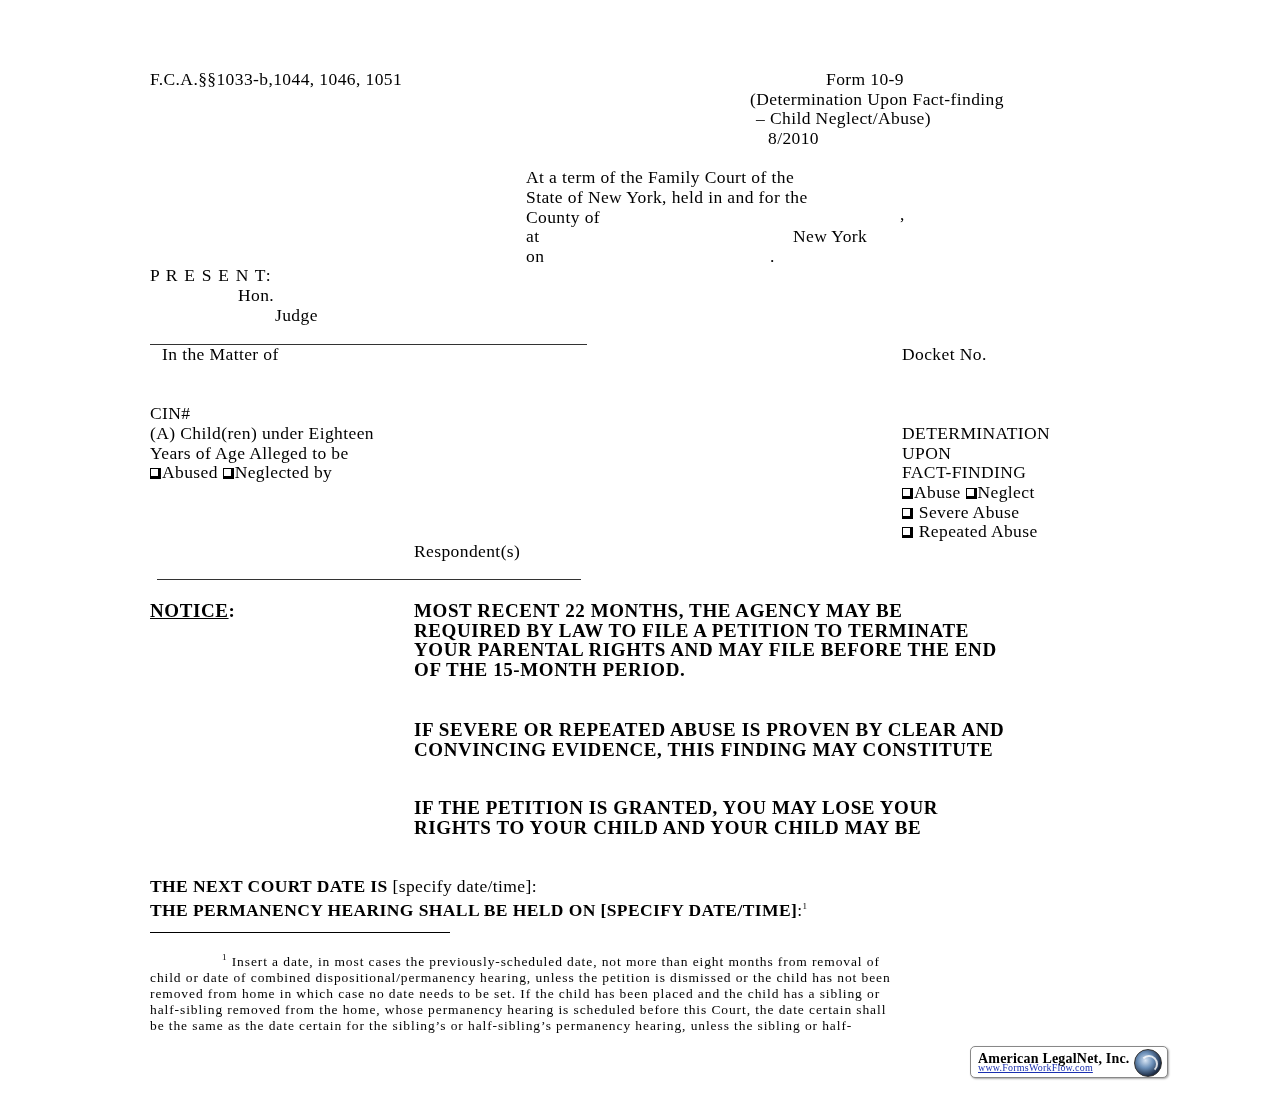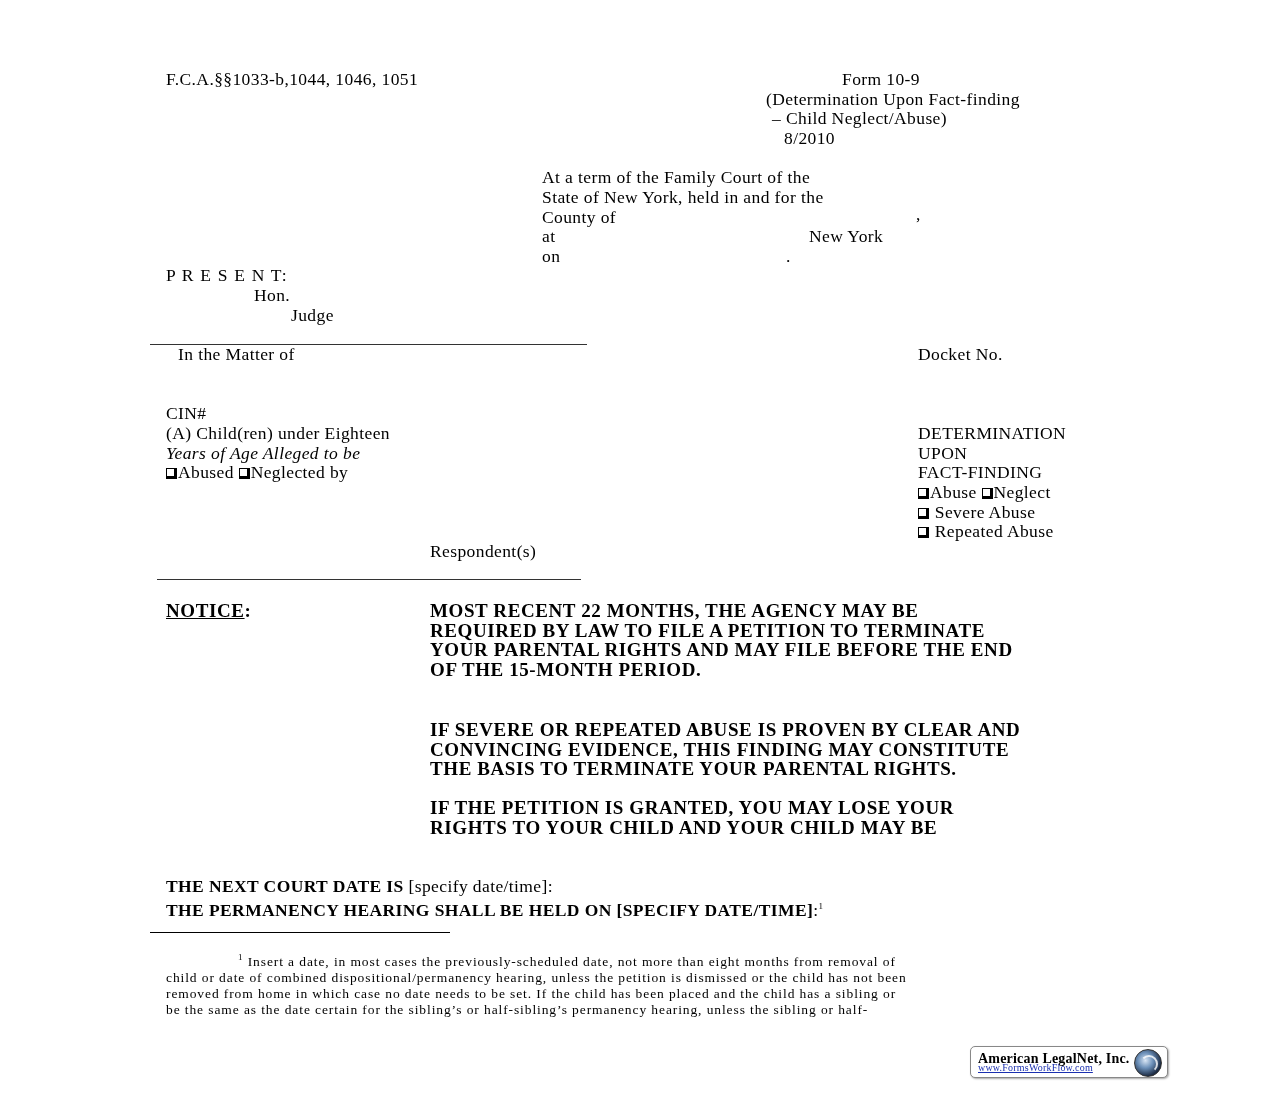--- a/index.html
+++ b/index.html
@@ -1,21 +1,21 @@
 <!DOCTYPE html>
 <html><head>
   <meta charset="utf-8">
   <style>
     html, body { margin: 0; padding: 0; background: #ffffff; }
     body {
       width: 1275px; height: 1100px; position: relative; overflow: hidden;
       font-family: "Liberation Serif", "DejaVu Serif", serif;
       color: #000;
     }
-    .abs { position: absolute; white-space: nowrap; margin-left: 16px; }
+    .abs { position: absolute; white-space: nowrap; }
     .t { font-size: 17.5px; line-height: 19.7px; letter-spacing: 0.4px; }
     .b { font-weight: bold; }
     .notice { font-size: 19px; line-height: 19.7px; font-weight: bold; letter-spacing: 0.6px; }
     .rule { position: absolute; border-top: 1px solid #333; height: 0; }
     .fn { font-size: 13.5px; line-height: 16.2px; letter-spacing: 0.9px; }
     .box { display: inline-block; width: 11px; height: 11px; border: 1.6px solid #000; border-right-width: 3px; border-bottom-width: 3px; vertical-align: -1px; margin-right: 1px; box-sizing: border-box; }
     .badge {
       position: absolute; left: 970px; top: 1046px; width: 196px; height: 30px;
       border: 1px solid #888; border-radius: 5px; background: #fff;
       box-shadow: 1px 1px 2px #aaa;
@@ -53,21 +53,21 @@
 <div class="abs t" style="left:150px; top:266px; letter-spacing:1.2px;">P R E S E N T:</div>
 <div class="abs t" style="left:238px; top:286px;">Hon.</div>
 <div class="abs t" style="left:275px; top:306px;">Judge</div>
 
 <div class="rule" style="left:150px; top:344px; width:437px;"></div>
 
 <div class="abs t" style="left:162px; top:345px;">In the Matter of</div>
 <div class="abs t" style="left:902px; top:345px;">Docket No.</div>
 <div class="abs t" style="left:150px; top:404px;">CIN#</div>
 <div class="abs t" style="left:150px; top:424px;"> (A) Child(ren) under Eighteen</div>
-<div class="abs t" style="left:150px; top:444px;font-style:italic;">Years of Age Alleged to be</div>
+<div class="abs t" style="left:150px; top:444px;">Years of Age Alleged to be</div>
 <div class="abs t" style="left:150px; top:463px;">
   <span class="box"></span><span>Abused</span>
   <span class="box"></span><span>Neglected by</span>
 </div>
 
 <div class="abs t" style="left:902px; top:424px;">DETERMINATION</div>
 <div class="abs t" style="left:902px; top:444px;">UPON</div>
 <div class="abs t" style="left:902px; top:463px;">FACT-FINDING</div>
 <div class="abs t" style="left:902px; top:483px;">
   <span class="box"></span><span>Abuse</span>
@@ -88,37 +88,37 @@
 <div class="abs notice" style="left:414px; top:601px;">
   <div>MOST RECENT 22 MONTHS, THE  AGENCY MAY BE</div>
   <div>REQUIRED BY LAW TO FILE A PETITION TO TERMINATE</div>
   <div>YOUR PARENTAL RIGHTS AND MAY FILE BEFORE THE END</div>
   <div>OF THE 15-MONTH PERIOD.</div>
 </div>
 
 <div class="abs notice" style="left:414px; top:720px;">
   <div>IF SEVERE OR  REPEATED ABUSE IS PROVEN BY  CLEAR AND</div>
   <div>CONVINCING EVIDENCE, THIS FINDING MAY CONSTITUTE</div>
-  <div>THE BASIS TO TERMINATE YOUR PARENTAL RIGHTS.</div>
 </div>
 
 <div class="abs notice" style="left:414px; top:798px;">
   <div>IF THE PETITION IS GRANTED, YOU  MAY LOSE YOUR</div>
   <div>RIGHTS TO YOUR CHILD AND YOUR CHILD MAY BE</div>
 </div>
 
 <div class="abs t" style="left:150px; top:877px;"><span class="b">THE NEXT COURT DATE IS</span><span> [specify date/time]:</span></div>
 <div class="abs t" style="left:150px; top:897px;"><span class="b">THE PERMANENCY HEARING SHALL BE HELD ON [SPECIFY DATE/TIME]</span><span>:</span><sup style="font-size:9px;">1</sup></div>
 
 <div class="rule" style="left:150px; top:932px; width:300px; border-top:1.5px solid #000;"></div>
 
 <div class="abs fn" style="left:150px; top:949px;">
   <div style="padding-left:72px;"><sup style="font-size:9px;">1</sup><span> Insert a date, in most cases the previously-scheduled date, not more than eight months from removal of</span></div>
   <div>child or date of combined dispositional/permanency hearing, unless the petition is dismissed or the child has not been</div>
   <div>removed from home in which case no date needs to be set.  If the child has been placed and the child has a sibling or</div>
+  <div>half-sibling removed from the home, whose permanency hearing is scheduled before this Court, the date certain shall</div>
   <div>be the same as the date certain for the sibling’s or half-sibling’s permanency hearing, unless the sibling or half-</div>
 </div>
 
 <div class="badge">
   <div class="name">American LegalNet, Inc.</div>
   <div class="url">www.FormsWorkFlow.com</div>
   <div class="globe"></div>
 </div>
 
 </body></html>

